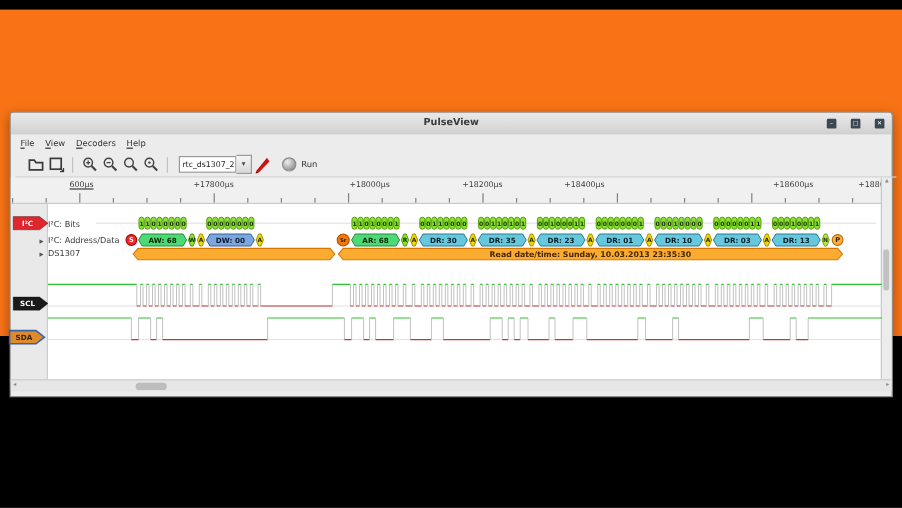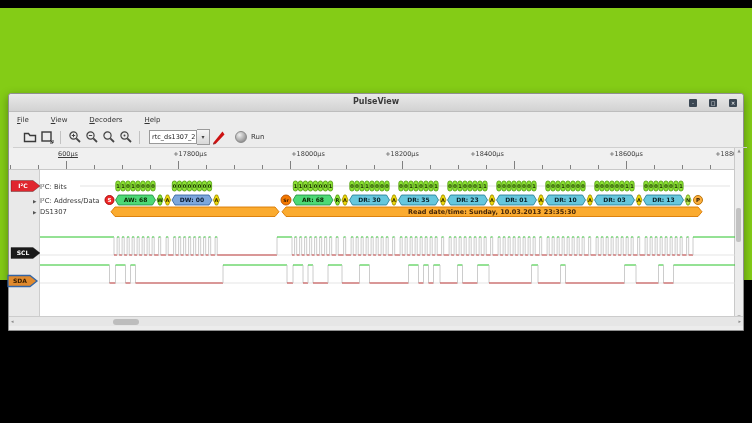--- a/index.html
+++ b/index.html
@@ -1,31 +1,31 @@
 <!DOCTYPE html>
 <html><head>
 <meta charset="utf-8">
 <style>
   html,body{margin:0;padding:0;background:#000;}
   #canvas{position:relative;width:752px;height:423px;background:#000;overflow:hidden;
           font-family:"DejaVu Sans",sans-serif;}
-  #stage{position:absolute;left:0;top:8px;width:752px;height:272px;background:#84cc16;}
+  #stage{position:absolute;left:0;top:8px;width:752px;height:272px;background:#f97316;}
   
   #win{position:absolute;left:8px;top:85px;width:734px;height:236px;background:#ececec;
        border:1px solid #8f8f8f;border-radius:3px 3px 0 0;box-shadow:0 3px 10px rgba(0,0,0,.35);}
   .titlebar{position:absolute;left:0;top:0;width:100%;height:17px;
             background:linear-gradient(#e9e9e9,#d2d2d2);border-bottom:1px solid #bdbdbd;
             border-radius:3px 3px 0 0;}
   .title{position:absolute;left:0;right:0;top:3px;text-align:center;font-size:8px;
          font-weight:bold;color:#3a3a3a;}
   .winbtns{position:absolute;right:6px;top:5px;display:flex;gap:12px;}
   .winbtn{width:8px;height:8px;background:#3b4753;color:#fff;font-size:5px;line-height:8px;
           text-align:center;border-radius:1px;}
   .menubar{position:absolute;left:0;top:18px;width:100%;height:15px;display:flex;
-           align-items:center;padding-left:8px;box-sizing:border-box;gap:22px;}
+           align-items:center;padding-left:8px;box-sizing:border-box;gap:9px;}
   .menuitem{font-size:7px;color:#333;}
   .menuitem u{text-decoration:underline;}
   .toolbar{position:absolute;left:4px;top:33px;width:100%;height:21px;display:flex;
            align-items:center;padding-left:8px;box-sizing:border-box;
            border-bottom:1px solid #cfcfcf;}
   .tbtn{width:17px;height:16px;display:flex;align-items:center;justify-content:center;}
   .tsep{width:1px;height:13px;background:#c2c2c2;margin:0 5px;}
   .combo{display:flex;align-items:center;height:14px;margin-left:4px;}
   .combo .val{width:44px;height:12px;background:#fff;border:1px solid #9a9a9a;
               font-size:6.5px;color:#222;line-height:12px;padding-left:2px;overflow:hidden;
@@ -136,25 +136,25 @@
           </svg>
         </span>
         <span class="runbtn">
           <span class="runled"></span>
           <span>Run</span>
         </span>
       </div>
 
       <div id="ruler">
           <span class="rlabel left" style="left: 49px;">600µs</span>
-          <span class="rlabel" style="left: 169px; margin-left: 12px;">+17800µs</span>
+          <span class="rlabel" style="left: 169px;">+17800µs</span>
           <span class="rlabel" style="left: 299px;">+18000µs</span>
           <span class="rlabel" style="left: 393px;">+18200µs</span>
           <span class="rlabel" style="left: 478px;">+18400µs</span>
-          <span class="rlabel" style="left: 617px;">+18600µs</span>
+          <span class="rlabel" style="left: 652px;">+18600µs</span>
           <span class="rlabel" style="left: 723px;">+18800µs</span>
           <div class="tick" style="left: 1px; height: 4px;"></div>
           <div class="tick" style="left: 29px; height: 4px;"></div>
           <div class="tick" style="left: 57px; height: 8px;"></div>
           <div class="tick" style="left: 85px; height: 4px;"></div>
           <div class="tick" style="left: 113px; height: 4px;"></div>
           <div class="tick" style="left: 141px; height: 4px;"></div>
           <div class="tick" style="left: 169px; height: 8px;"></div>
           <div class="tick" style="left: 197px; height: 4px;"></div>
           <div class="tick" style="left: 225px; height: 4px;"></div>

